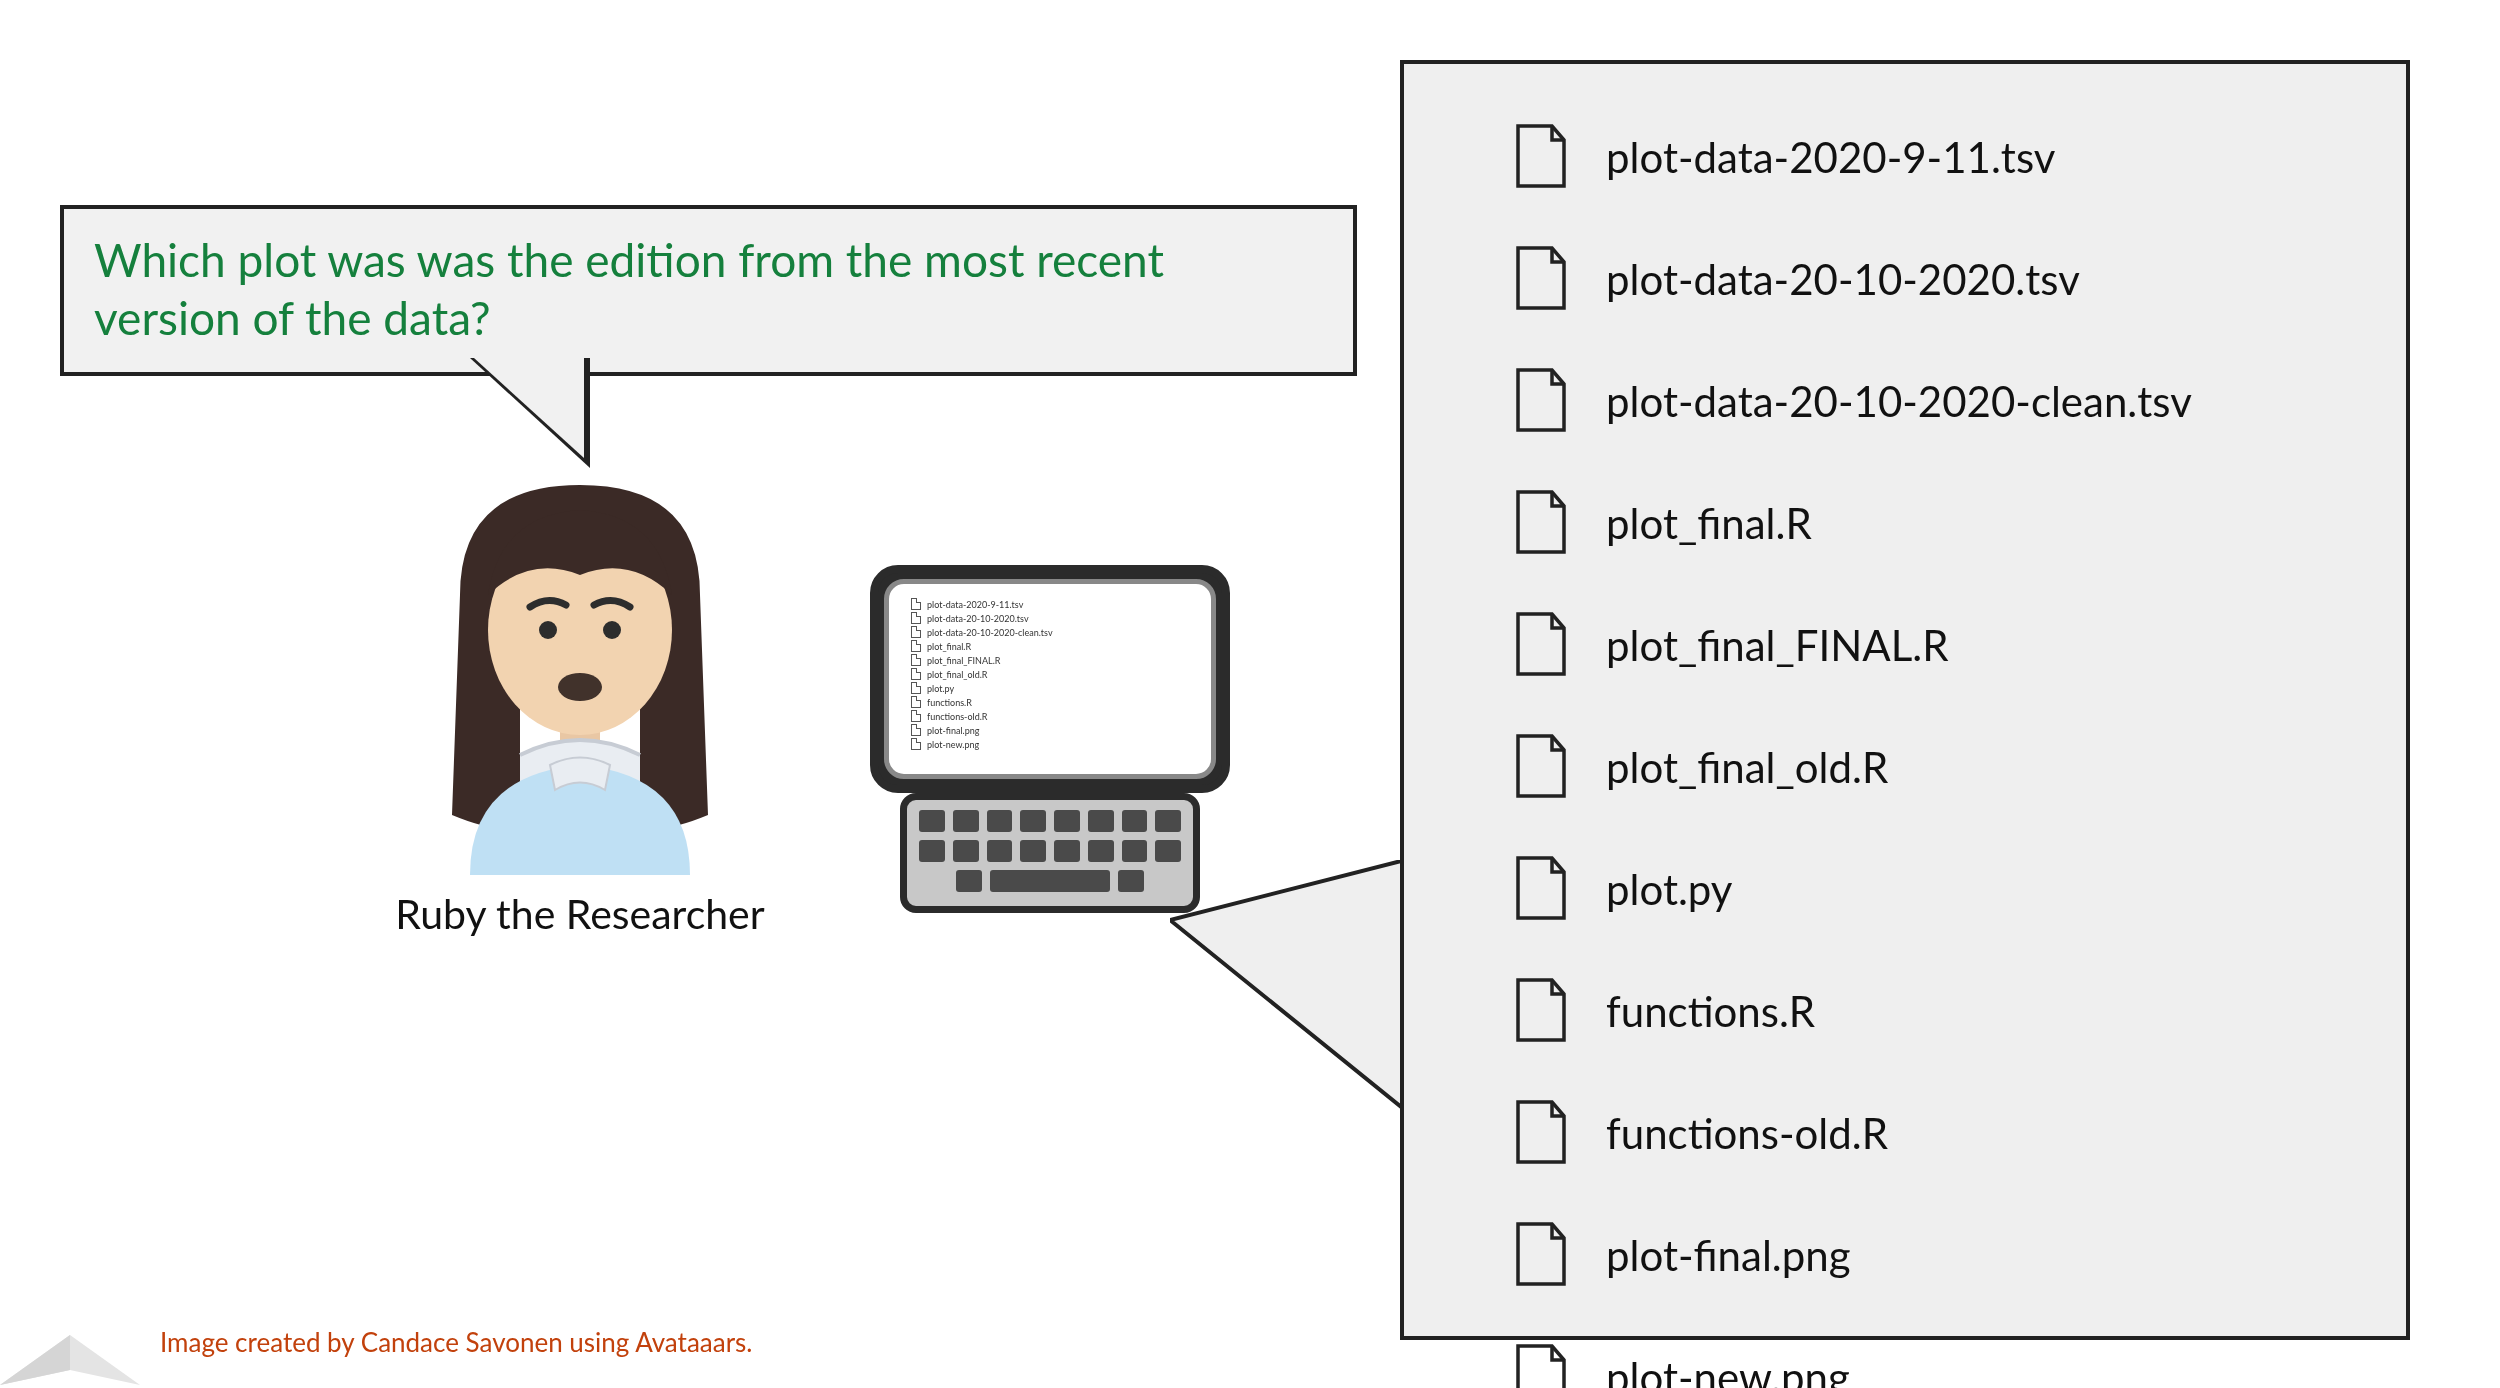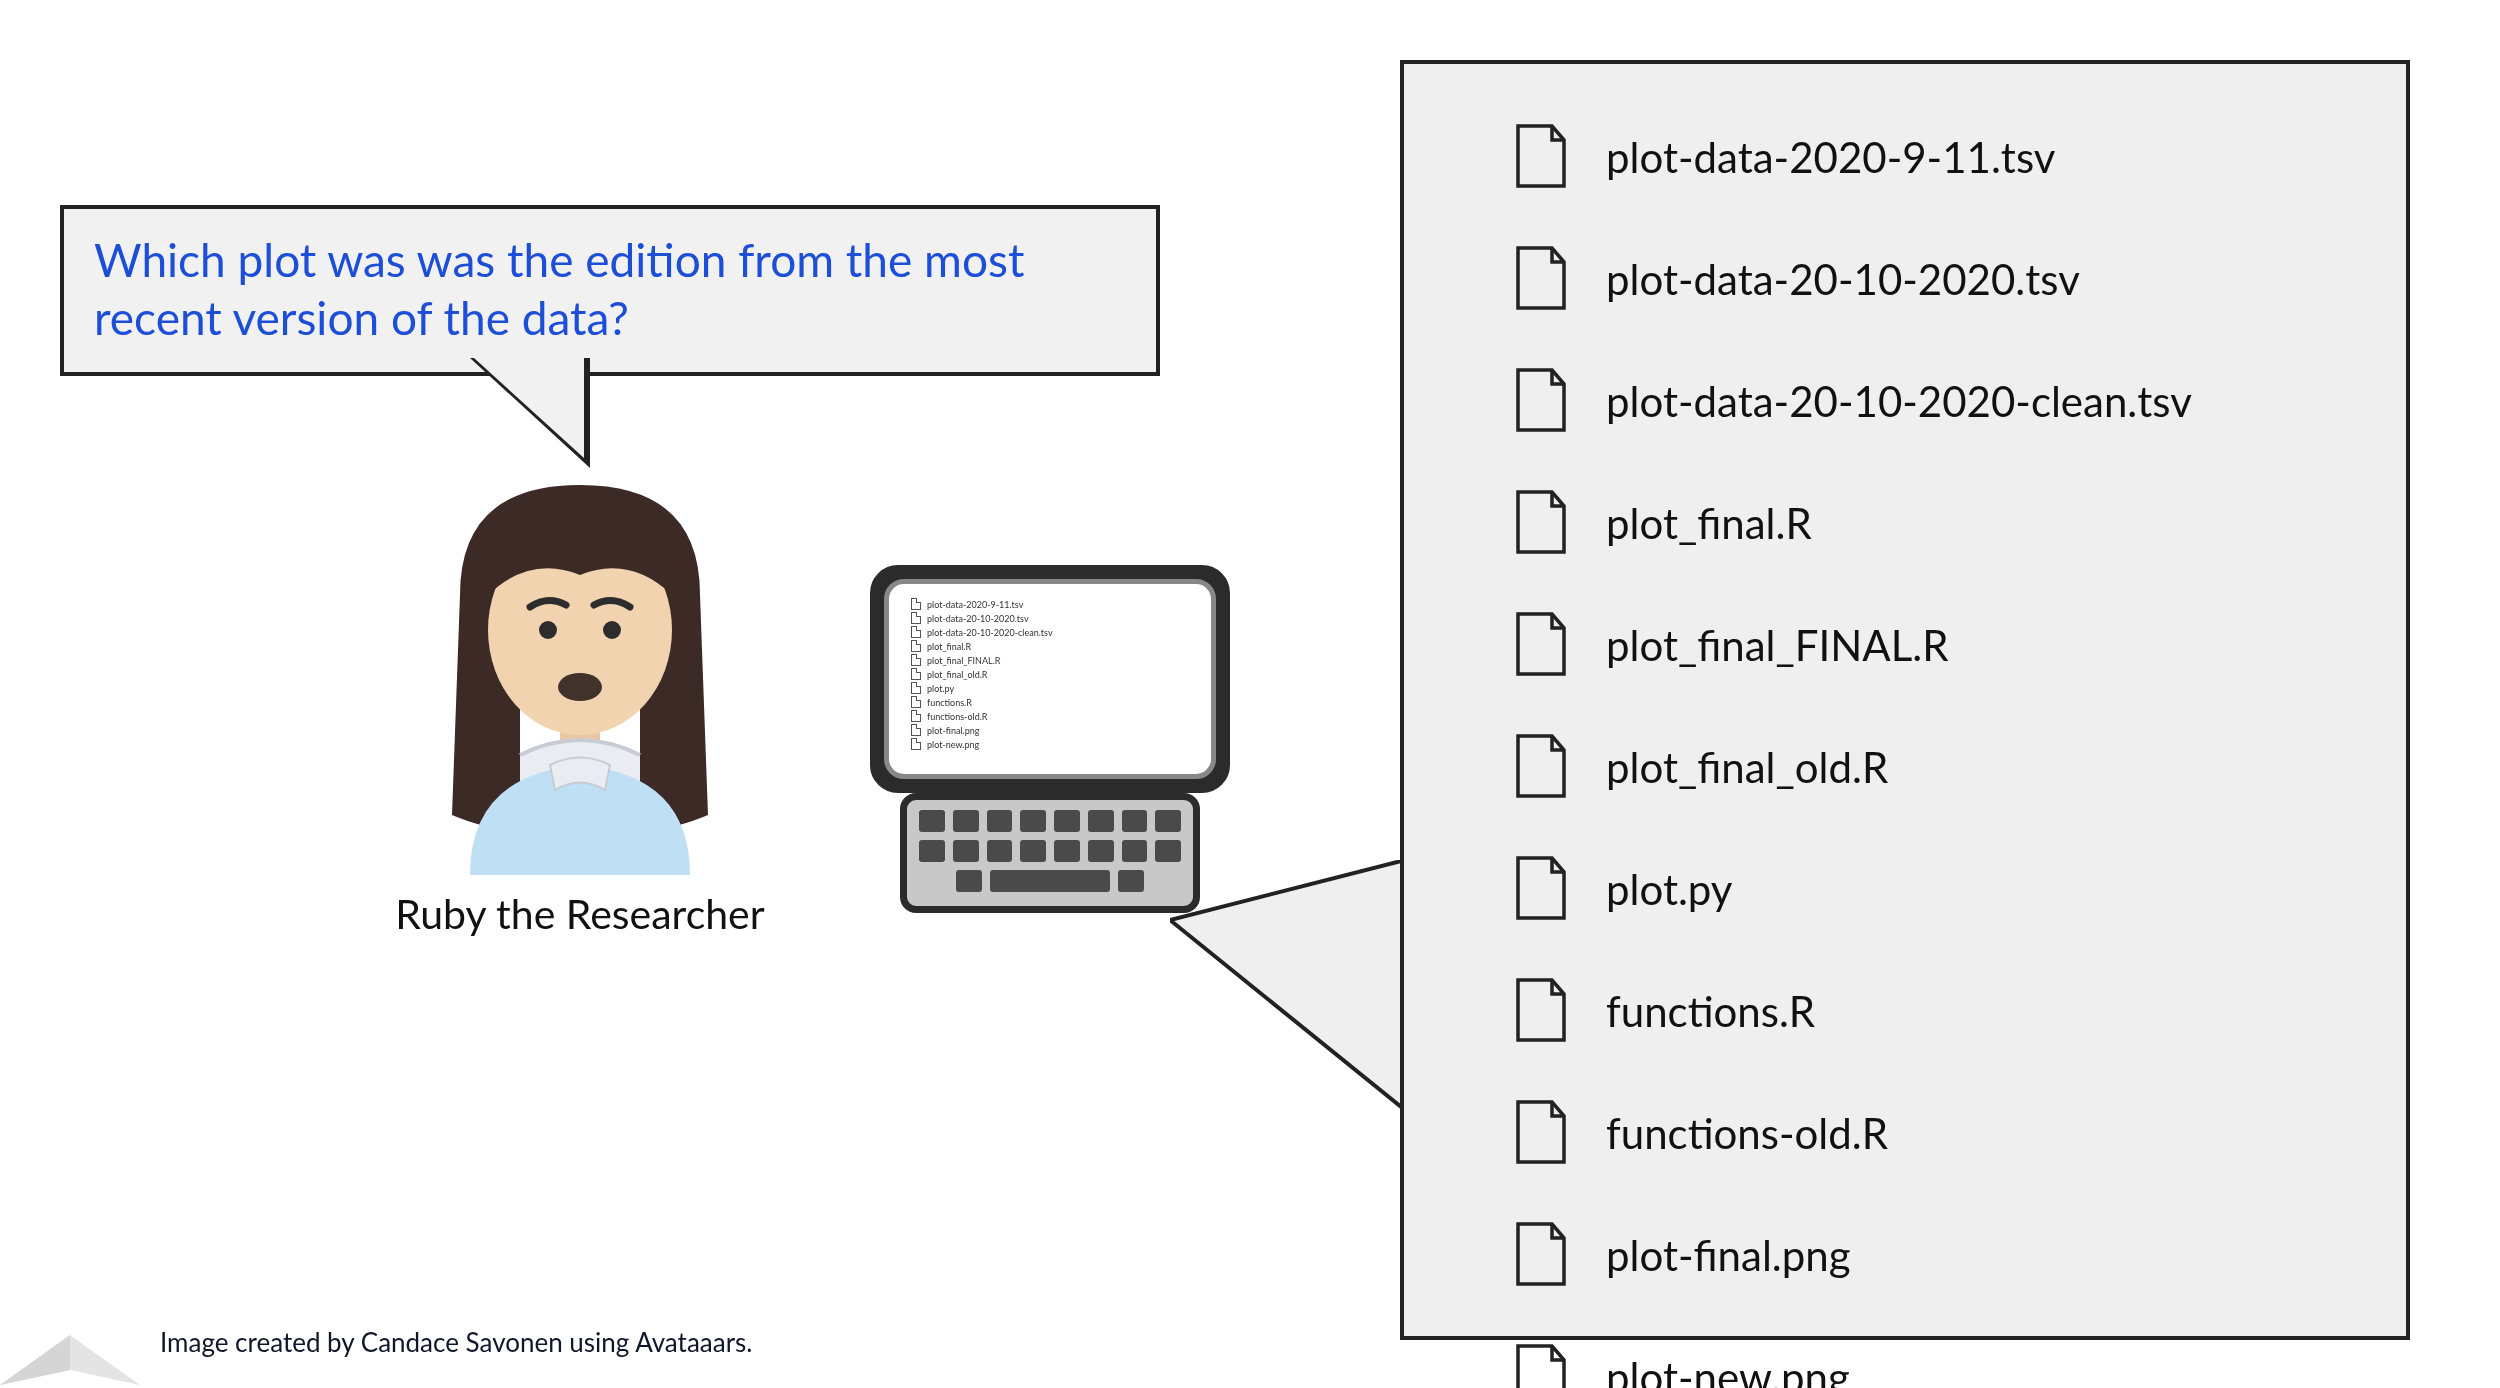--- a/index.html
+++ b/index.html
@@ -12,27 +12,27 @@
     background: #ffffff;
     position: relative;
     overflow: hidden;
   }
 
   
   .speech {
     position: absolute;
     left: 60px;
     top: 205px;
-    width: 1100px;
+    width: 1297px;
     padding: 22px 40px 26px 30px;
     border: 4px solid #222;
     background: #f1f1f1;
     font-size: 46px;
     line-height: 1.25;
-    color: #1d4ed8;
+    color: #15803d;
   }
   .speech-tail {
     position: absolute;
     left: 470px;
     top: 358px;
     width: 0; height: 0;
   }
   
   .speech-tail::before,
   .speech-tail::after{
@@ -155,21 +155,21 @@
   .leaf{
     position:absolute;
     left:0;
     bottom:0;
   }
   .credit{
     position:absolute;
     left:160px;
     bottom:30px;
     font-size:26px;
-    color:#0f172a;
+    color:#c2410c;
   }
 </style>
 </head>
 <body>
 
 <div class="speech">
   <span>Which plot was was the edition from the most recent version of the data?</span>
 </div>
 <div class="speech-tail"></div>
 

